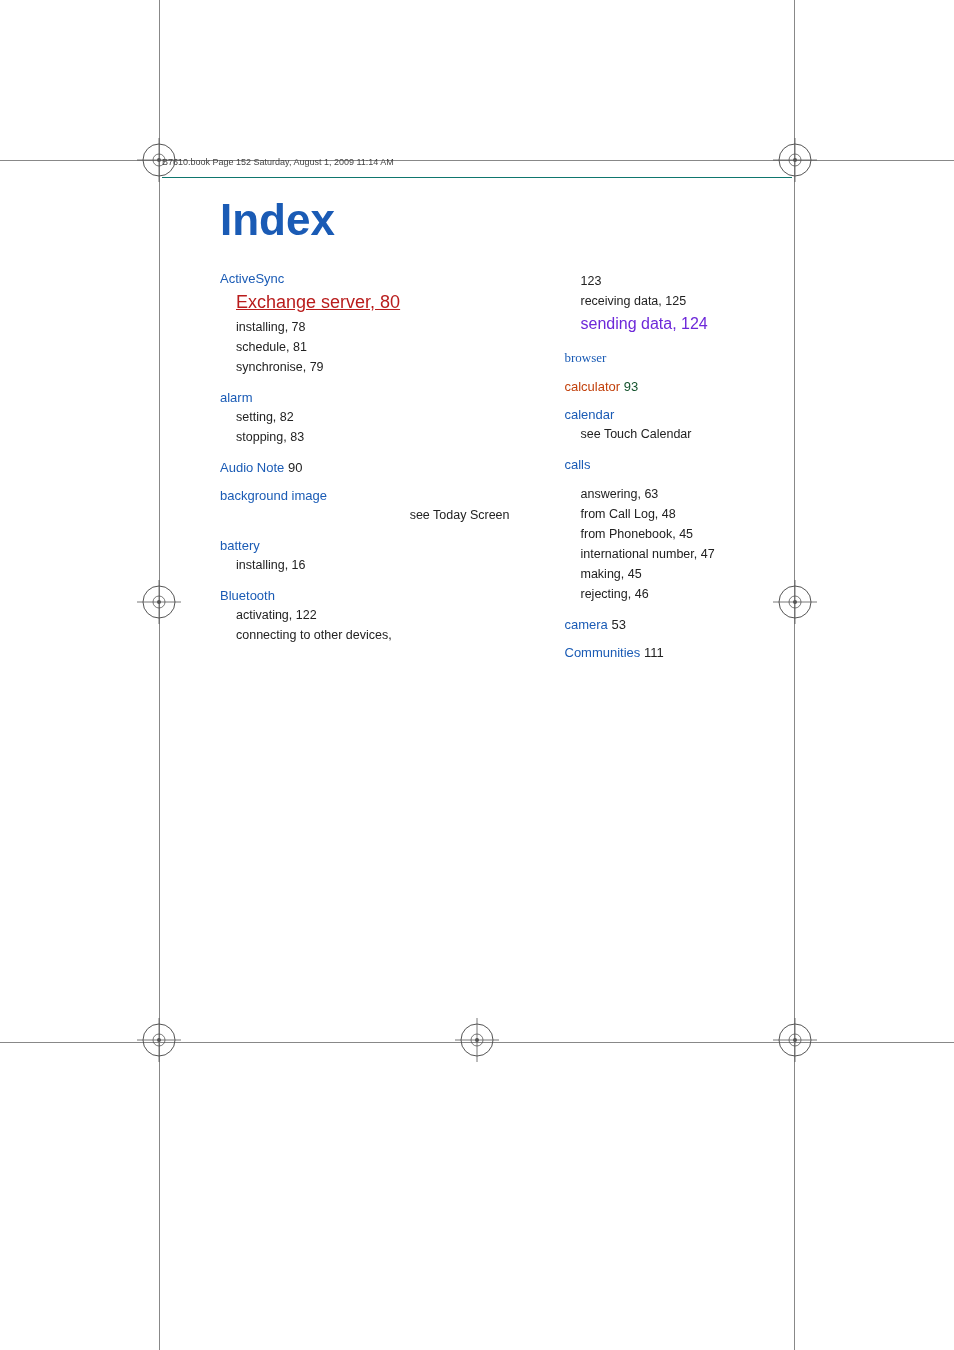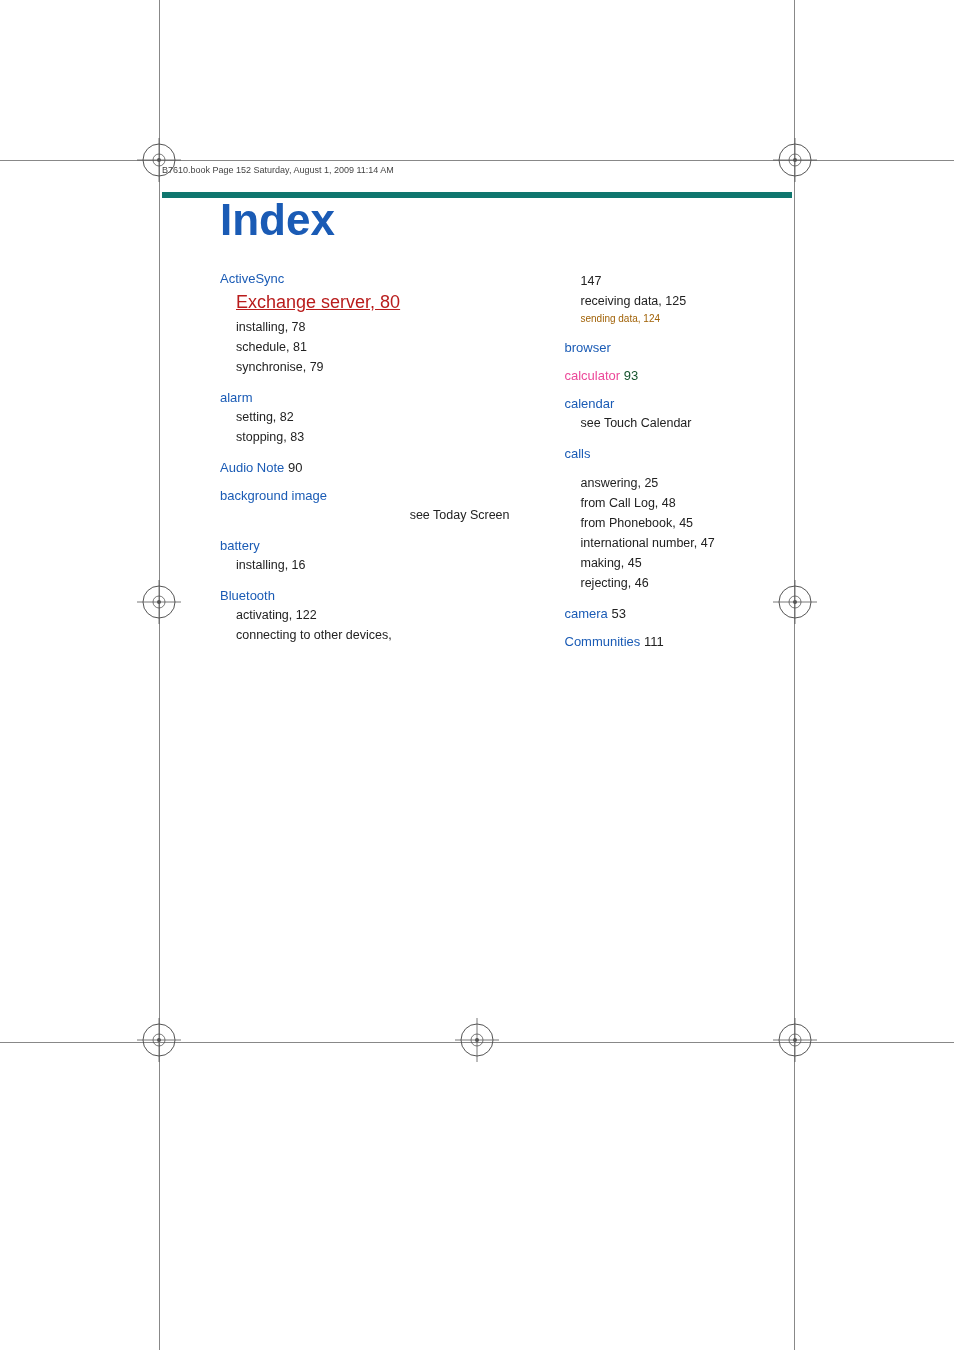--- a/index.html
+++ b/index.html
@@ -86,21 +86,21 @@
 <div style="position:absolute;top:1018px;left:50%;transform:translateX(-50%);">
   <svg width="44" height="44" viewBox="0 0 44 44">
     <circle cx="22" cy="22" r="16" fill="none" stroke="#555" stroke-width="1"></circle>
     <circle cx="22" cy="22" r="6" fill="none" stroke="#555" stroke-width="0.8"></circle>
     <circle cx="22" cy="22" r="2" fill="#555"></circle>
     <line x1="0" y1="22" x2="44" y2="22" stroke="#555" stroke-width="0.8"></line>
     <line x1="22" y1="0" x2="22" y2="44" stroke="#555" stroke-width="0.8"></line>
   </svg>
 </div>
 
-<div style="position:absolute;top:162px;left:162px;right:162px;height:36px;display:flex;align-items:center;border-bottom:6px solid #0f766e;padding-bottom:15px;">
+<div style="position:absolute;top:162px;left:162px;right:162px;height:16px;display:flex;align-items:center;border-bottom:1px solid #0f766e;padding-bottom:15px;">
   <span style="font-size:9px;color:#444;">B7610.book  Page 152  Saturday, August 1, 2009  11:14 AM</span>
 </div>
 
 <div style="position:absolute;top:195px;left:220px;right:100px;">
 
   <h1 style="font-size:44px;font-weight:bold;color:#1a5bb5;font-family:Arial,Helvetica,sans-serif;margin-bottom:26px;">Index</h1>
 
   <div style="display:flex;gap:55px;align-items:flex-start;">
 
     <div style="flex:1;">
@@ -137,41 +137,41 @@
         <div style="color:#1a5bb5;font-size:13px;margin-bottom:2px;">Bluetooth</div>
         <div style="font-size:12.5px;color:#222;padding-left:16px;line-height:1.6;">activating, 122</div>
         <div style="font-size:12.5px;color:#222;padding-left:16px;line-height:1.6;">connecting to other devices,</div>
       </div>
 
     </div>
 
     <div style="flex:1;">
 
       <div style="margin-bottom:13px;">
-        <div style="font-size:12.5px;color:#222;padding-left:16px;line-height:1.6;">147</div>
+        <div style="font-size:12.5px;color:#222;padding-left:16px;line-height:1.6;">123</div>
         <div style="font-size:12.5px;color:#222;padding-left:16px;line-height:1.6;">receiving data, 125</div>
-        <div style="font-size:10px;color:#a16207;padding-left:16px;line-height:1.6;">sending data, 124</div>
+        <div style="font-size:16px;color:#6d28d9;padding-left:16px;line-height:1.6;">sending data, 124</div>
       </div>
 
       <div style="margin-bottom:13px;">
-        <div style="color:#1a5bb5;font-size:13px;margin-bottom:2px;">browser</div>
+        <div style="color:#1a5bb5;font-size:13px;margin-bottom:2px;font-family:Liberation Serif, serif;">browser</div>
       </div>
 
       <div style="margin-bottom:13px;">
-        <div style="font-size:13px;"><span style="color:#ec4899;">calculator</span> <span style="color:#14532d;">93</span></div>
+        <div style="font-size:13px;"><span style="color:#c2410c;">calculator</span> <span style="color:#14532d;">93</span></div>
       </div>
 
       <div style="margin-bottom:13px;">
         <div style="color:#1a5bb5;font-size:13px;margin-bottom:2px;">calendar</div>
         <div style="font-size:12.5px;color:#222;padding-left:16px;line-height:1.6;">see Touch Calendar</div>
       </div>
 
       <div style="margin-bottom:13px;">
         <div style="color:#1a5bb5;font-size:13px;margin-bottom:12px;">calls</div>
-        <div style="font-size:12.5px;color:#222;padding-left:16px;line-height:1.6;">answering, 25</div>
+        <div style="font-size:12.5px;color:#222;padding-left:16px;line-height:1.6;">answering, 63</div>
         <div style="font-size:12.5px;color:#222;padding-left:16px;line-height:1.6;">from Call Log, 48</div>
         <div style="font-size:12.5px;color:#222;padding-left:16px;line-height:1.6;">from Phonebook, 45</div>
         <div style="font-size:12.5px;color:#222;padding-left:16px;line-height:1.6;">international number, 47</div>
         <div style="font-size:12.5px;color:#222;padding-left:16px;line-height:1.6;">making, 45</div>
         <div style="font-size:12.5px;color:#222;padding-left:16px;line-height:1.6;">rejecting, 46</div>
       </div>
 
       <div style="margin-bottom:13px;">
         <div style="font-size:13px;"><span style="color:#1a5bb5;">camera</span> <span style="color:#222;">53</span></div>
       </div>

